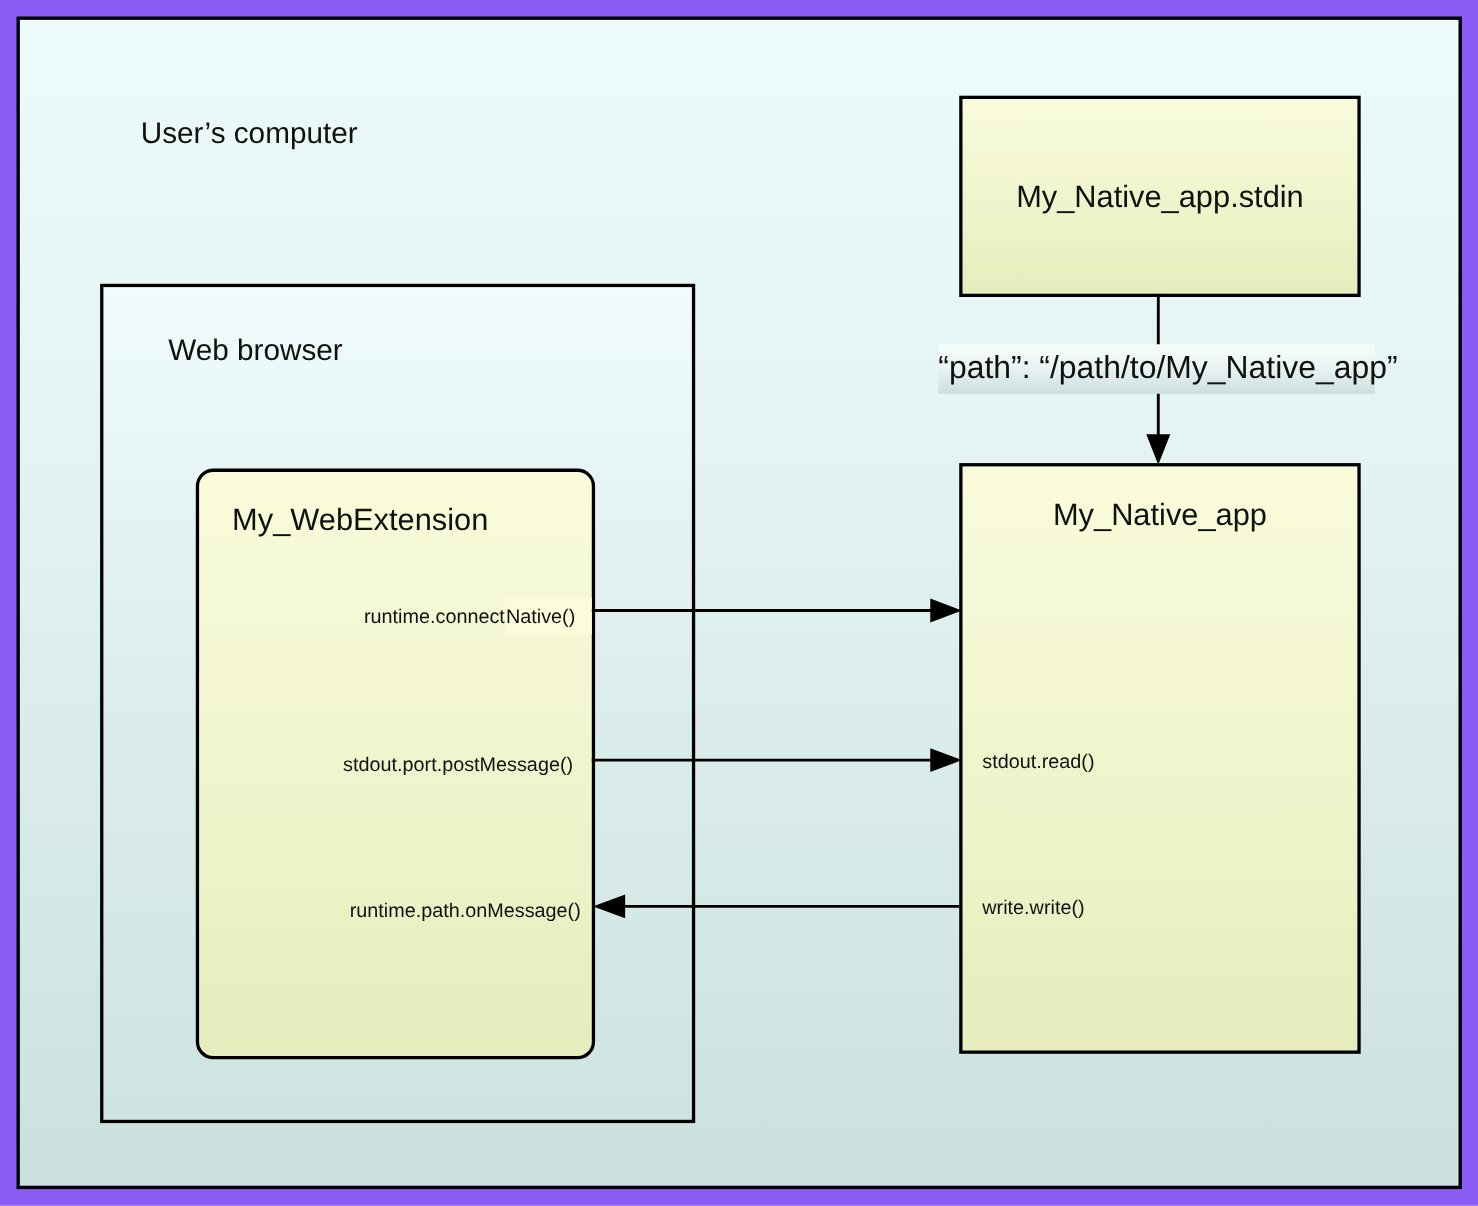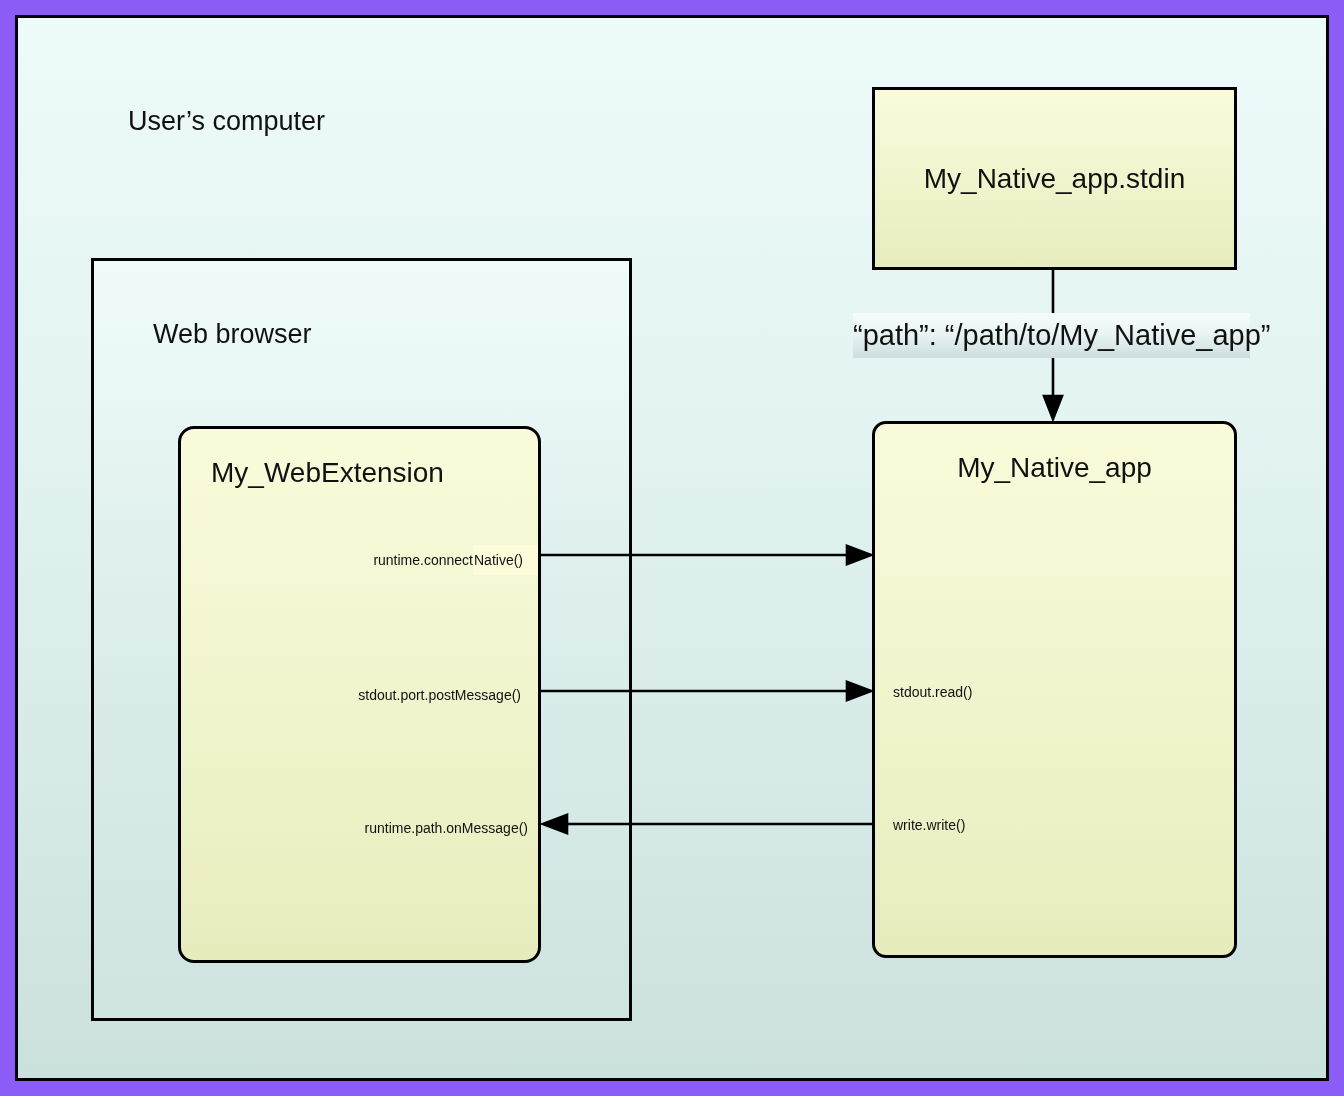--- a/index.html
+++ b/index.html
@@ -37,49 +37,48 @@
   }
   .browser-box {
     left: 73px; top: 240px;
     width: 541px; height: 763px;
     background: linear-gradient(180deg, #f0fcfc 0%, #ddeeec 45%, #cee4e0 100%);
   }
   .browser-label {
     left: 59px; top: 42px;
     font-size: 27px;
     white-space: nowrap;
-    margin-top: 16px;
   }
   .yellow {
     background: linear-gradient(180deg, #f9fbda 0%, #f0f4cc 55%, #e7ecbd 100%);
   }
   .webext-box {
     left: 157px; top: 405px;
     width: 363px; height: 537px; border-radius: 16px;
   }
   .native-box {
     left: 854px; top: 403px;
-    width: 365px; height: 537px; border-radius: 14px;
+    width: 365px; height: 537px;
   }
   .json-box {
     left: 854px; top: 69px;
     width: 365px; height: 183px;
     display: flex; align-items: center; justify-content: center;
   }
   .box-title {
     position: absolute;
     font-size: 28px;
     white-space: nowrap;
   }
   .title-left { left: 30px; top: 28px; }
   .title-center { left: 0; right: 0; top: 28px; text-align: center; }
   .json-title { position: static; font-size: 28px; white-space: nowrap; }
   .method {
     position: absolute;
-    font-size: 14px;
+    font-size: 18px;
     line-height: 24px;
     white-space: nowrap;
   }
   .m-connect { right: 15px; top: 119px; }
   .m-post    { right: 17px; top: 254px; }
   .m-onmsg   { right: 10px; top: 387px; }
   .m-stdin   { left: 18px;  top: 256px; }
   .m-stdout  { left: 18px;  top: 389px; }
   .hl {
     background: #fdfcda;

